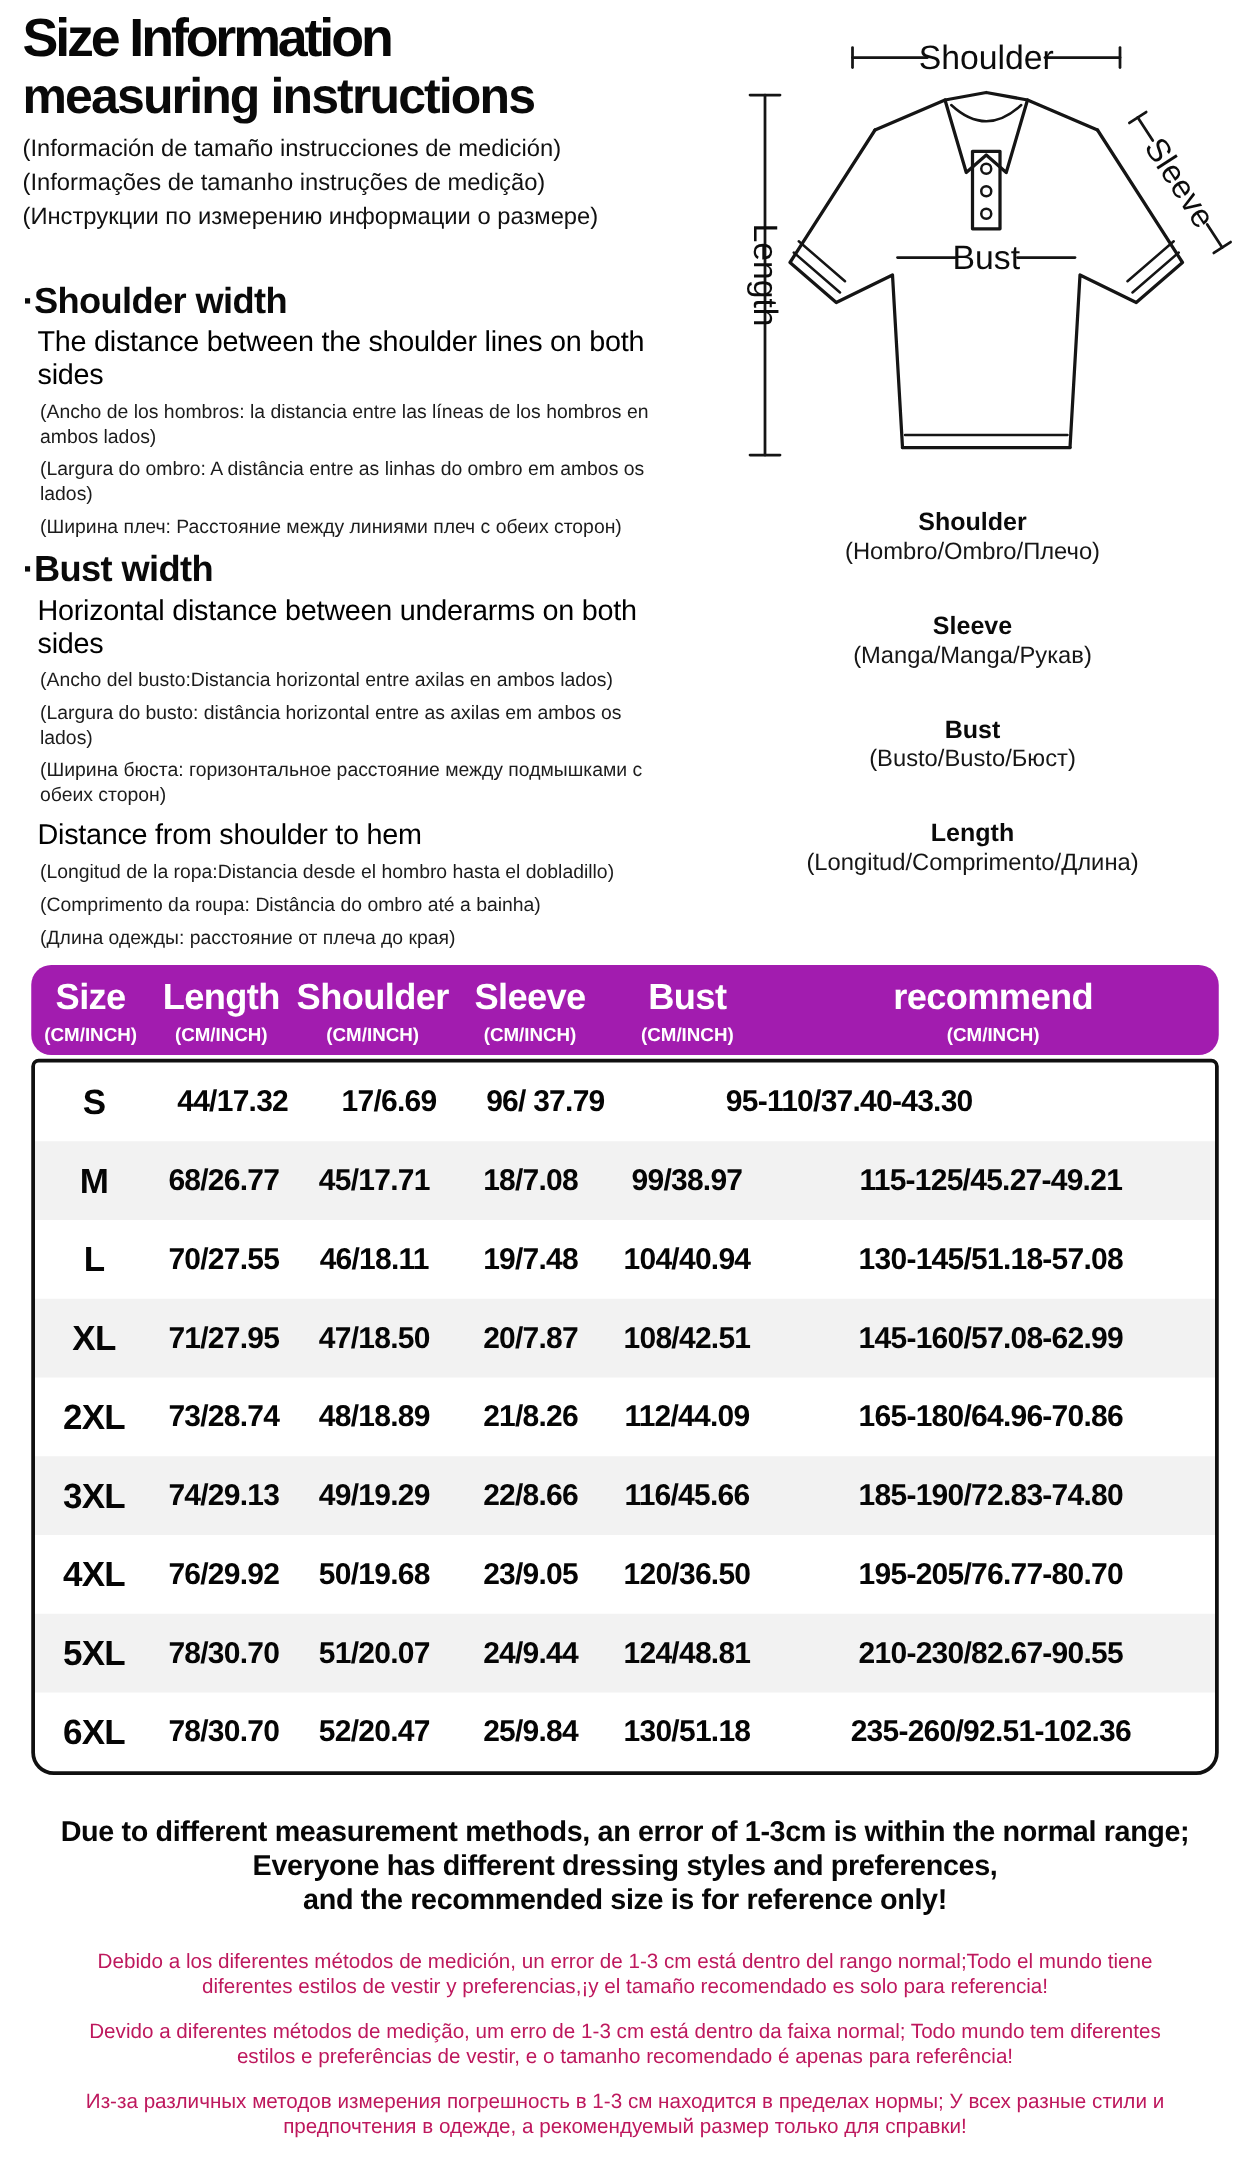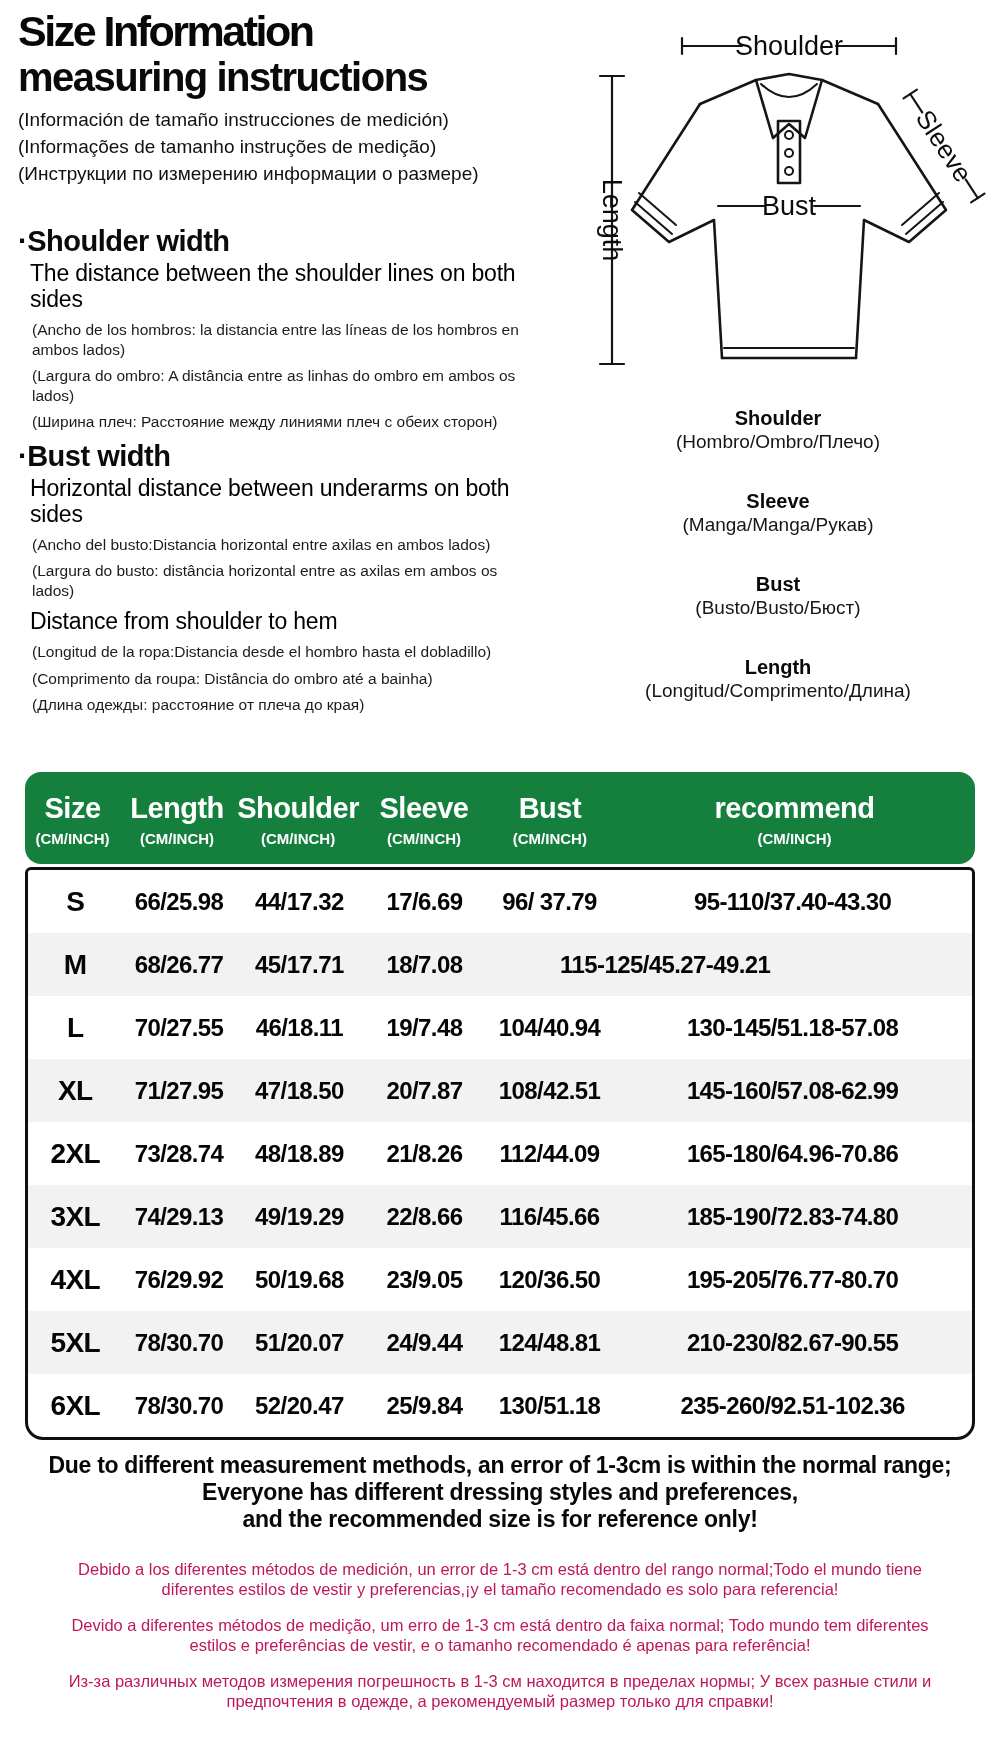--- a/index.html
+++ b/index.html
@@ -22,21 +22,21 @@
   
   .diag{position:absolute;left:552px;top:18px;width:452px;}
   .diag svg{display:block;}
   .legend{margin-top:16px;text-align:center;}
   .legend-item{margin-bottom:36px;}
   .legend-term{font-size:20px;font-weight:bold;line-height:24px;color:#0a0a0a;}
   .legend-trans{font-size:19px;line-height:23px;color:#161616;}
   
   .size-table{position:absolute;left:25px;top:772px;width:950px;}
   .thead{
-    background:#15803d;border-radius:16px;height:92px;display:flex;align-items:stretch;
+    background:#a21caf;border-radius:16px;height:72px;display:flex;align-items:stretch;
     color:#fff;margin-bottom:3px;
   }
   .th{display:flex;flex-direction:column;align-items:center;justify-content:center;gap:5px;padding-top:2px;}
   .th-label{font-size:29px;font-weight:bold;letter-spacing:-0.5px;}
   .th-unit{font-size:15px;font-weight:bold;}
   .tbody{
     border:3px solid #101010;border-radius:6px 6px 18px 18px;overflow:hidden;background:#fff;
   }
   .tr{display:flex;height:63px;align-items:stretch;}
   .tr:nth-child(even){background:#f2f2f2;}
@@ -75,20 +75,21 @@
       <div class="def-desc">The distance between the shoulder lines on both sides</div>
       <p class="def-trans">(Ancho de los hombros: la distancia entre las líneas de los hombros en ambos lados)</p>
       <p class="def-trans">(Largura do ombro: A distância entre as linhas do ombro em ambos os lados)</p>
       <p class="def-trans">(Ширина плеч: Расстояние между линиями плеч с обеих сторон)</p>
     </div>
     <div class="def">
       <div class="def-title">·Bust width</div>
       <div class="def-desc">Horizontal distance between underarms on both sides</div>
       <p class="def-trans">(Ancho del busto:Distancia horizontal entre axilas en ambos lados)</p>
       <p class="def-trans">(Largura do busto: distância horizontal entre as axilas em ambos os lados)</p>
+      <p class="def-trans">(Ширина бюста: горизонтальное расстояние между подмышками с обеих сторон)</p>
     </div>
     <div class="def">
       <div class="def-desc">Distance from shoulder to hem</div>
       <p class="def-trans">(Longitud de la ropa:Distancia desde el hombro hasta el dobladillo)</p>
       <p class="def-trans">(Comprimento da roupa: Distância do ombro até a bainha)</p>
       <p class="def-trans">(Длина одежды: расстояние от плеча до края)</p>
     </div>
   </div>
 
   <div class="diag">
@@ -194,31 +195,31 @@
       </div>
       <div class="th col-rec">
         <div class="th-label">recommend</div>
         <div class="th-unit">(CM/INCH)</div>
       </div>
     </div>
 
     <div class="tbody">
       <div class="tr">
         <div class="td size-cell col-size">S</div>
-        <div class="td col-length">66/25.98</div>
         <div class="td col-shoulder">44/17.32</div>
         <div class="td col-sleeve">17/6.69</div>
         <div class="td col-bust">96/ 37.79</div>
         <div class="td col-rec">95-110/37.40-43.30</div>
       </div>
       <div class="tr">
         <div class="td size-cell col-size">M</div>
         <div class="td col-length">68/26.77</div>
         <div class="td col-shoulder">45/17.71</div>
         <div class="td col-sleeve">18/7.08</div>
+        <div class="td col-bust">99/38.97</div>
         <div class="td col-rec">115-125/45.27-49.21</div>
       </div>
       <div class="tr">
         <div class="td size-cell col-size">L</div>
         <div class="td col-length">70/27.55</div>
         <div class="td col-shoulder">46/18.11</div>
         <div class="td col-sleeve">19/7.48</div>
         <div class="td col-bust">104/40.94</div>
         <div class="td col-rec">130-145/51.18-57.08</div>
       </div>

